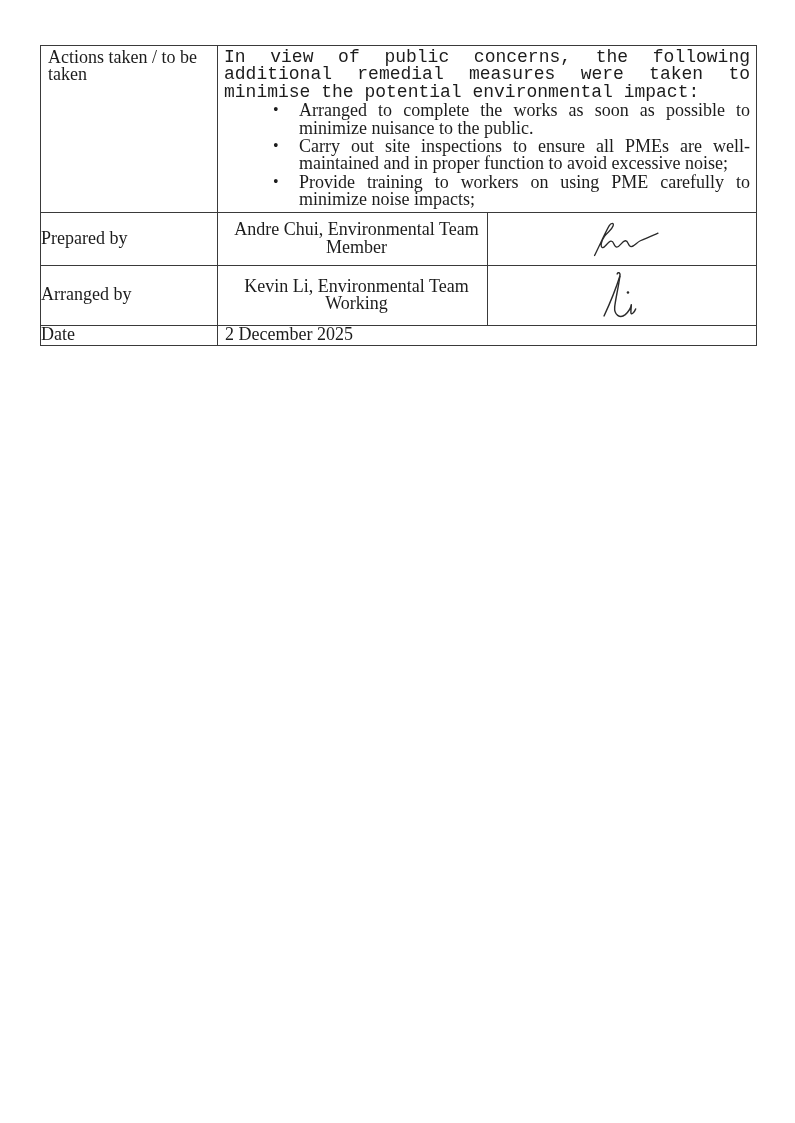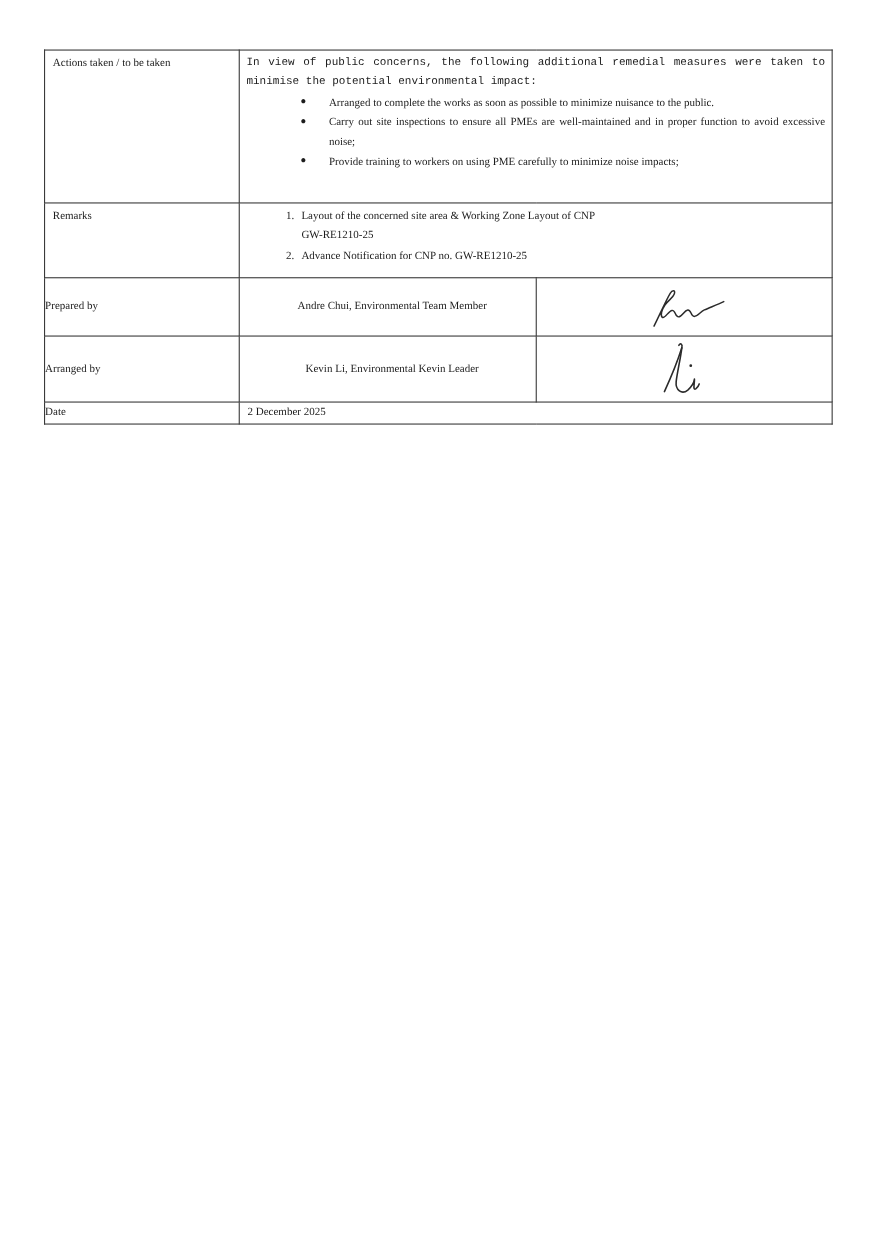--- a/index.html
+++ b/index.html
@@ -19,21 +19,21 @@
     position:relative;
     width:795px;height:1123px;
     background:#ffffff;
   }
   table.doc-table{
     position:absolute;
     left:40px;top:45px;
     width:716px;
     border-collapse:collapse;
     table-layout:fixed;
-    font-size:10px;
+    font-size:18px;
     line-height:17.4px;
     color:var(--ink);
     border-radius:18px;
   }
   td{
     border:1px solid var(--border);
     padding:0;
     overflow:hidden;
   }
   
@@ -132,48 +132,36 @@
         <td class="content" colspan="2">
           <p class="intro">In view of public concerns, the following additional remedial measures were taken to minimise the potential environmental impact:</p>
           <ul class="bullets">
             <li>Arranged to complete the works as soon as possible to minimize nuisance to the public.</li>
             <li>Carry out site inspections to ensure all PMEs are well-maintained and in proper function to avoid excessive noise;</li>
             <li>Provide training to workers on using PME carefully to minimize noise impacts;</li>
           </ul>
         </td>
       </tr>
 
-      <tr class="r-remarks">
-        <td class="label-top">
-          <span>Remarks</span>
-        </td>
-        <td class="content" colspan="2">
-          <ol class="remarks-list">
-            <li>Layout of the concerned site area &amp; Working Zone Layout of CNP
-GW-RE1210-25</li>
-            <li>Advance Notification for CNP no. GW-RE1210-25</li>
-          </ol>
-        </td>
-      </tr>
 
       <tr class="r-prepared">
         <td class="label-right">Prepared by</td>
         <td class="name-cell">Andre Chui, Environmental Team Member</td>
         <td class="sig-cell">
           <div class="sig-wrap prepared">
             <svg class="sig-svg" width="84" height="37" viewBox="0 0 100 44" fill="none" xmlns="http://www.w3.org/2000/svg">
               <path d="M9 41 C 15 29, 22 13, 26.5 5.5 C 28.5 2, 32.5 1.5, 31 6 C 29.5 10.5, 24.5 13, 21 18 C 17.5 23, 15.5 29.5, 18 31.5 C 20.8 33.5, 24.5 24.5, 28.5 24 C 32.5 23.5, 31.5 31, 35.5 31 C 39.5 31, 41.5 24, 45.5 23.5 C 49.5 23, 48.5 30.5, 52.5 30.5 C 56.5 30.5, 59 25.5, 63.5 23.5 C 69 21, 77 18, 84.5 14.5" stroke="#2b2b2b" stroke-width="1.6" stroke-linecap="round" stroke-linejoin="round"></path>
             </svg>
           </div>
         </td>
       </tr>
 
       <tr class="r-certified">
         <td class="label-right">Arranged by</td>
-        <td class="name-cell">Kevin Li, Environmental Kevin Leader</td>
+        <td class="name-cell">Kevin Li, Environmental Team Working</td>
         <td class="sig-cell">
           <div class="sig-wrap certified">
             <svg class="sig-svg" width="52" height="56" viewBox="0 0 56 62" fill="none" xmlns="http://www.w3.org/2000/svg">
               <path d="M7 52 C 13.5 38, 21 19, 24.5 8 C 25.5 4.5, 23 2.5, 21.5 5.5" stroke="#2b2b2b" stroke-width="1.6" stroke-linecap="round" stroke-linejoin="round"></path>
               <path d="M24.5 8 C 23.2 19, 19.8 33, 18.8 42 C 18 50.5, 24.5 55.5, 30.5 50.5 C 34.5 47, 36.8 42.5, 37.2 39.5 C 37.3 44.5, 35.2 51.5, 38.8 49 C 40.3 47.8, 41.5 45.8, 42 44.3" stroke="#2b2b2b" stroke-width="1.6" stroke-linecap="round" stroke-linejoin="round"></path>
               <circle cx="33.5" cy="26" r="1.4" fill="#2b2b2b"></circle>
             </svg>
           </div>
         </td>
       </tr>

